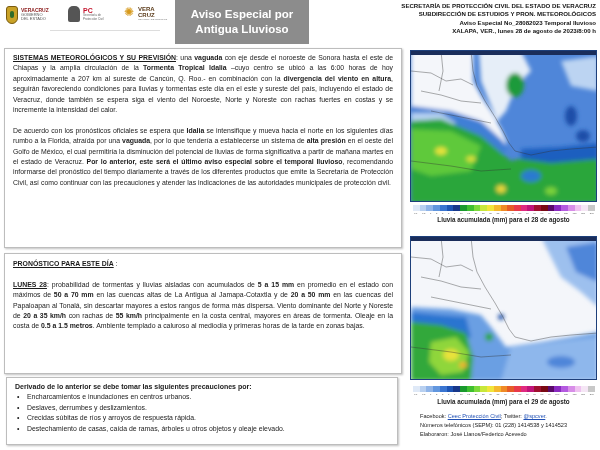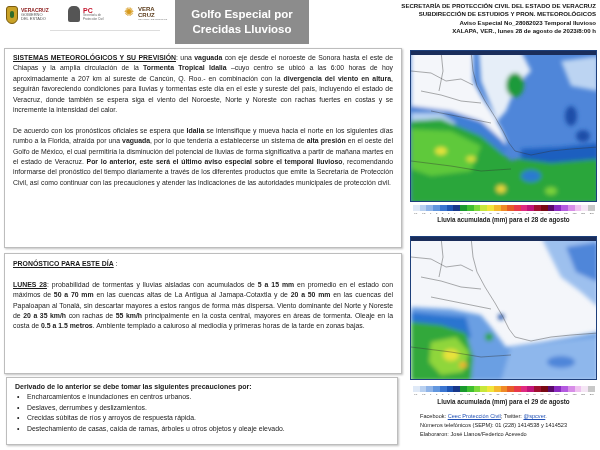--- a/index.html
+++ b/index.html
@@ -88,22 +88,22 @@
     <div class="vc-text">
       <span class="vc">VERA</span>
       <span class="vc">CRUZ</span>
       <span class="sub">ME LLENA DE ORGULLO</span>
     </div>
   </div>
   <div class="logo-rule"></div>
 </div>
 
 <div class="title-box">
-  <div>Golfo Especial por</div>
-  <div>Crecidas Lluvioso</div>
+  <div>Aviso Especial por</div>
+  <div>Antigua Lluvioso</div>
 </div>
 
 <div class="agency">
   <div>SECRETARÍA DE PROTECCIÓN CIVIL DEL ESTADO DE VERACRUZ</div>
   <div>SUBDIRECCIÓN DE ESTUDIOS Y PRON. METEOROLÓGICOS</div>
   <div>Aviso Especial No_28082023 Temporal lluvioso</div>
   <div>XALAPA, VER., lunes 28 de agosto de 2023/8:00 h</div>
 </div>
 
 <div class="box box1">

